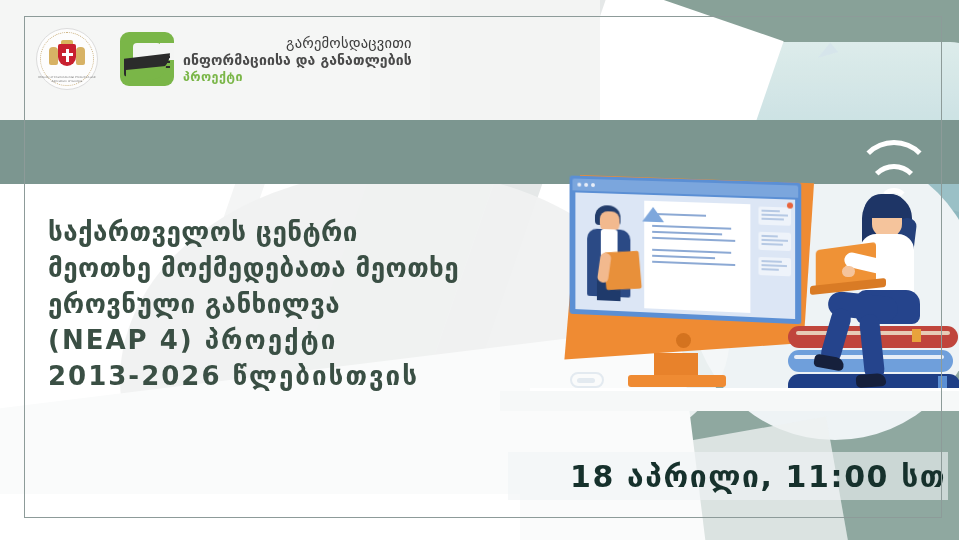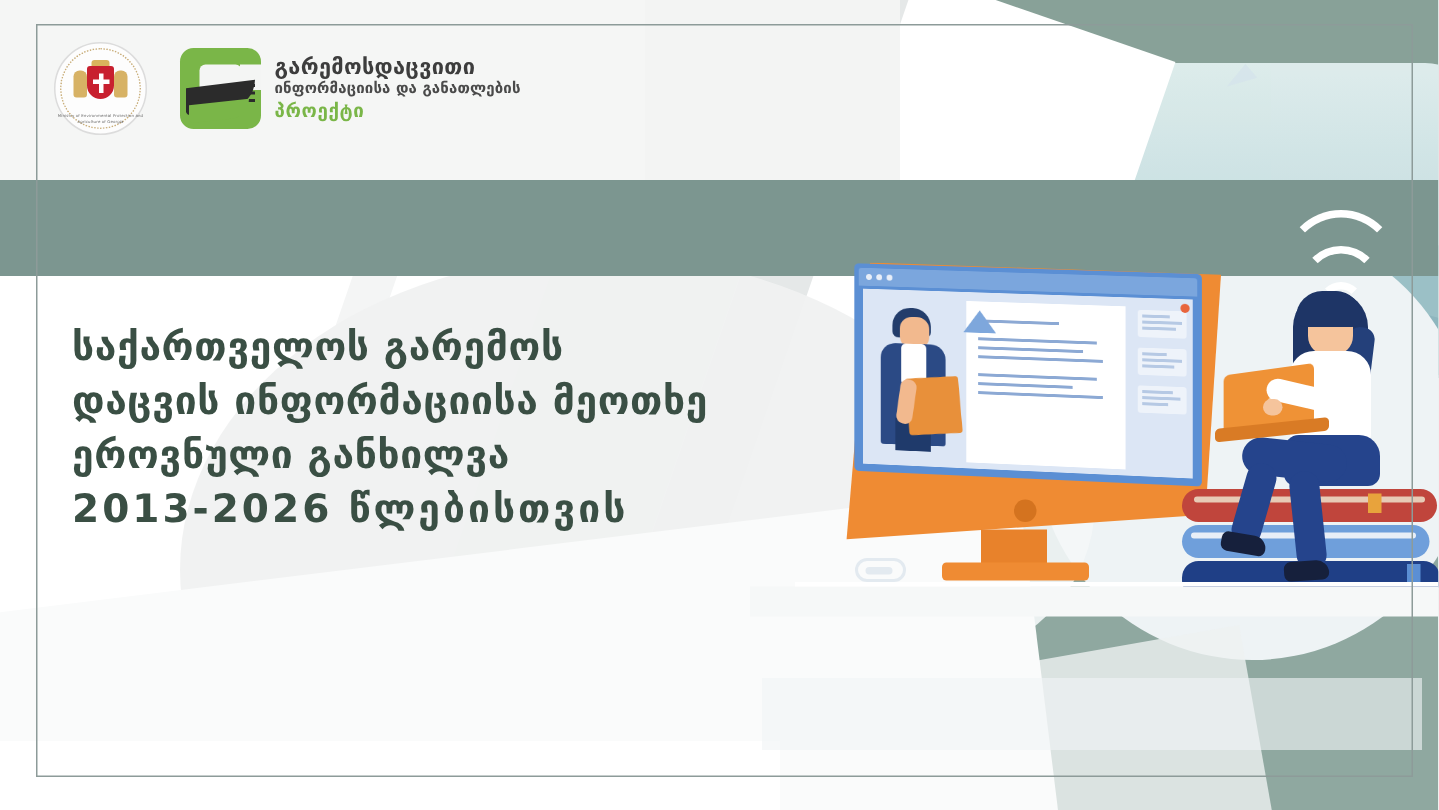--- a/index.html
+++ b/index.html
@@ -123,22 +123,22 @@
     border-radius:0 0 20px 3px; transform:skewY(-7deg); }
   .ciec-mark .book-light { position:absolute; left:6px; top:36px; width:40px;
     height:12px; background:#7ab648; border-radius:0 0 16px 4px;
     transform:skewY(-6deg); }
   .ciec-mark .bar { position:absolute; right:4px; width:13px; height:2.4px;
     background:#2b2b2b; }
   .ciec-mark .bar.b1 { top:24px; } .ciec-mark .bar.b2 { top:29px; }
   .ciec-mark .bar.b3 { top:34px; }
 
   .ciec-text { display:flex; flex-direction:column; gap:1px; }
-  .ciec-l1 { font-size:14.5px; font-weight:700; color:#3d3d3d; letter-spacing:.2px; }
-  .ciec-l2 { font-size:10px; font-weight:700; color:#4a4a4a; letter-spacing:.1px; }
+  .ciec-l1 { font-size:14.5px; font-weight:400; color:#3d3d3d; letter-spacing:.2px;text-align:right; }
+  .ciec-l2 { font-size:14px; font-weight:700; color:#4a4a4a; letter-spacing:.1px; }
   .ciec-l3 { font-size:12.5px; font-weight:700; color:#7ab648; letter-spacing:.4px; }
 
   
   .title-band { position:absolute; left:0; top:120px; width:100%; height:64px;
     background:#7c9690; z-index:15; }
   .title-box { position:absolute; left:24px; top:124px; width:452px; height:57px;
     border:2px solid #b9cbc5; border-radius:9px; z-index:16;
     display:flex; align-items:center; justify-content:center; }
   .title-text { font-size:39px; font-weight:700; color:#ffffff; letter-spacing:2.5px;
     white-space:nowrap; }
@@ -457,22 +457,24 @@
         <div class="ciec-l1">გარემოსდაცვითი</div>
         <div class="ciec-l2">ინფორმაციისა და განათლების</div>
         <div class="ciec-l3">პროექტი</div>
       </div>
     </div>
   </div>
 
   <div class="title-band"></div>
 
   <div class="body-text">
-    <div class="body-line">საქართველოს გარემოს</div>
-    <div class="body-line">დაცვის ინფორმაციისა მეოთხე</div>
+    <div class="body-line">საქართველოს ცენტრი</div>
+    <div class="body-line">მეოთხე მოქმედებათა მეოთხე</div>
     <div class="body-line">ეროვნული განხილვა</div>
+    <div class="body-line mono">(NEAP 4) პროექტი</div>
     <div class="body-line mono">2013-2026 წლებისთვის</div>
   </div>
 
   <div class="date-band"></div>
+  <div class="date-text">18 აპრილი, 11:00 სთ</div>
 
   <div class="frame"></div>
 </div>
 
 </body></html>

